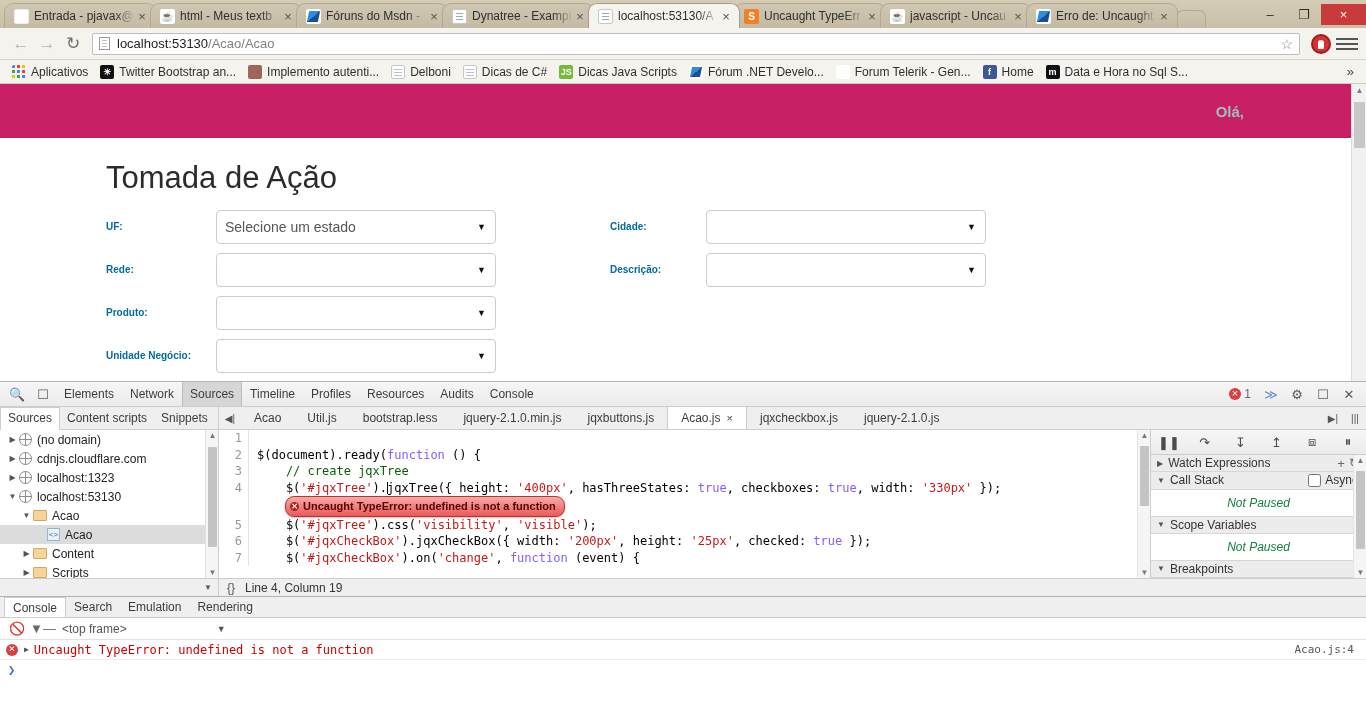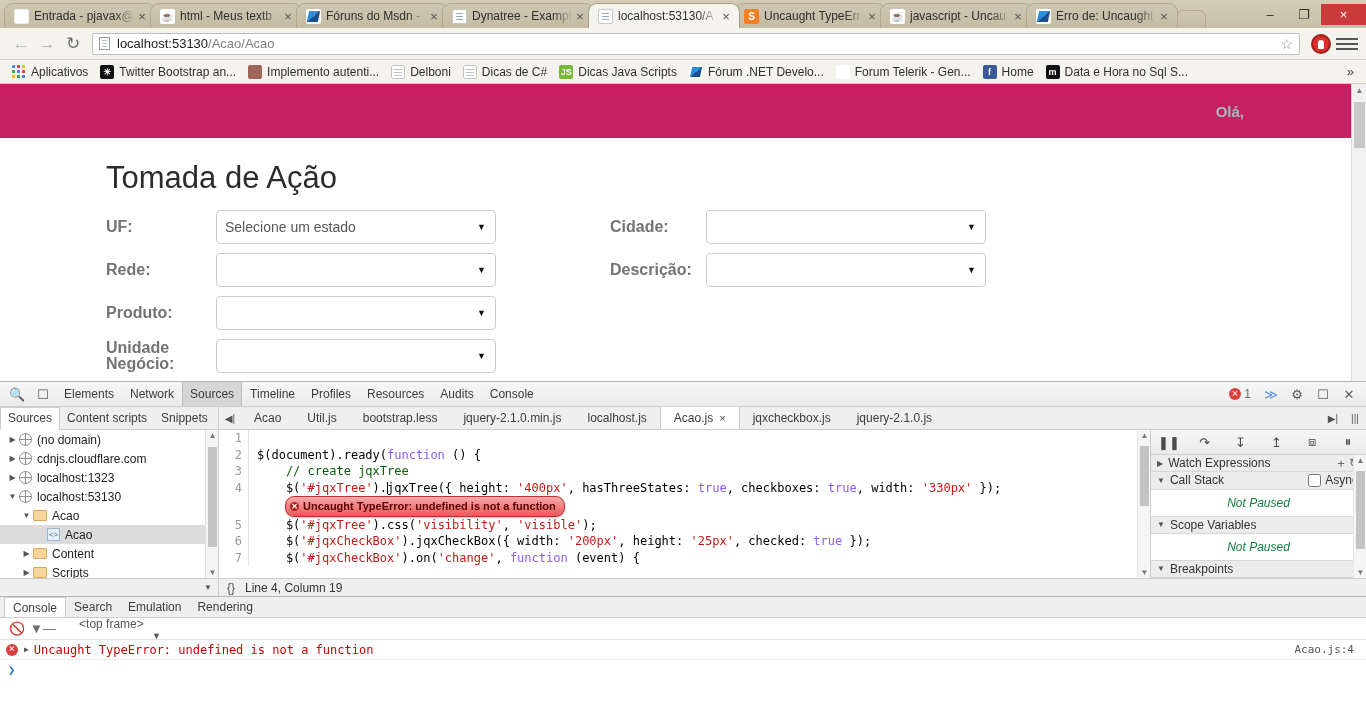--- a/index.html
+++ b/index.html
@@ -186,21 +186,21 @@
     line-height: 40px; position: relative;
   }
   .macron { position:absolute; right:2px; top:6px; width:30px; height:5px; background:#cf1963;}
 
   .content { padding: 22px 0 0 106px; position: relative; }
   .page-title { font-size: 31px; font-weight: normal; color: #2b2b2b; margin-bottom: 14px;
                 font-family: "Liberation Sans", sans-serif; }
   .form-grid { display: flex; }
   .col { }
   .frow { display: flex; align-items: center; margin-bottom: 9px; }
-  .flabel { font-size: 16px; font-weight: bold; color: #737373; width: 110px; line-height:16px; }
+  .flabel { font-size: 10px; font-weight: bold; color: #0369a1; width: 110px; line-height:16px; }
   .flabel.two { width: 110px; }
   .fselect {
     width: 280px; height: 34px;
     border: 1px solid #ccc; border-radius: 4px; background: #fff;
     display: flex; align-items: center; padding: 0 8px;
     font-size: 14px; color: #555; position: relative; cursor: pointer;
   }
   .fselect .caret { position: absolute; right: 9px; top: 50%; transform: translateY(-50%);
                     font-size: 9px; color: #111; }
   .col2 { margin-left: 0; }
@@ -307,21 +307,21 @@
   .sb-caret { font-size:8px; color:#555;}
   .sb-braces { padding:0 10px 0 8px; color:#555; }
   .sb-info { color:#333; }
 
   .drawer { border-top:1px solid #b4b4b4; background:#fff; height: 153px; display:flex; flex-direction:column;}
   .drawer-tabs { height:21px; display:flex; align-items:stretch; background:#efefef; border-bottom:1px solid #cdcdcd; padding-left:4px; font-size:12px;}
   .dtab { padding:0 8px; line-height:20px; color:#3c3c3c; cursor:pointer;}
   .dtab.active { background:#fff; border:1px solid #cdcdcd; border-bottom:none;}
   .console-toolbar { height:22px; display:flex; align-items:center; border-bottom:1px solid #e2e2e2; font-size:12px; padding-left:4px;}
   .ct-ico { width:26px; height:22px; display:flex; align-items:center; justify-content:center; color:#6a6a6a; font-size:13px; cursor:pointer;}
-  .ct-frame { display:flex; align-items:center; color:#555; font-size:12px; margin-left:6px; cursor:pointer;flex-direction:column;}
+  .ct-frame { display:flex; align-items:center; color:#555; font-size:12px; margin-left:6px; cursor:pointer;}
   .ct-frame .cv { margin-left:90px; font-size:9px; color:#555;}
   .console-body { flex:1 1 auto; position:relative; font-family:"DejaVu Sans Mono",monospace; font-size:12px;}
   .cmsg { display:flex; align-items:center; height:20px; border-bottom:1px solid #ececec; padding-left:6px; color:#c00; }
   .cmsg .cerr { width:12px;height:12px;border-radius:50%;background:#d84040;margin-right:6px;position:relative; flex:0 0 12px;}
   .cmsg .cerr::after{content:"\00d7"; position:absolute; left:2.5px; top:-2px; color:#fff; font-size:11px; line-height:14px;}
   .cmsg .arw { color:#555; font-size:8px; margin-right:5px;}
   .cmsg .src { margin-left:auto; margin-right:12px; color:#555; cursor:pointer; font-size:11px;}
   .cprompt { display:flex; align-items:center; height:20px; padding-left:8px; color:#2b6fd4; font-size:12px;}
 </style>
 </head>
@@ -546,21 +546,21 @@
         <div class="subtab active">Sources</div>
         <div class="subtab">Content scripts</div>
         <div class="subtab">Snippets</div>
       </div>
       <div class="file-tabs">
         <div class="ftabs-toggle">◀|</div>
         <div class="ftab">Acao</div>
         <div class="ftab">Util.js</div>
         <div class="ftab">bootstrap.less</div>
         <div class="ftab">jquery-2.1.0.min.js</div>
-        <div class="ftab">localhost.js</div>
+        <div class="ftab">jqxbuttons.js</div>
         <div class="ftab active">
           <span>Acao.js</span><span class="x">×</span>
         </div>
         <div class="ftab">jqxcheckbox.js</div>
         <div class="ftab">jquery-2.1.0.js</div>
         <div class="ftabs-right">
           <div class="ftabs-toggle">▶|</div>
           <div class="ftabs-toggle">|||</div>
         </div>
       </div>

